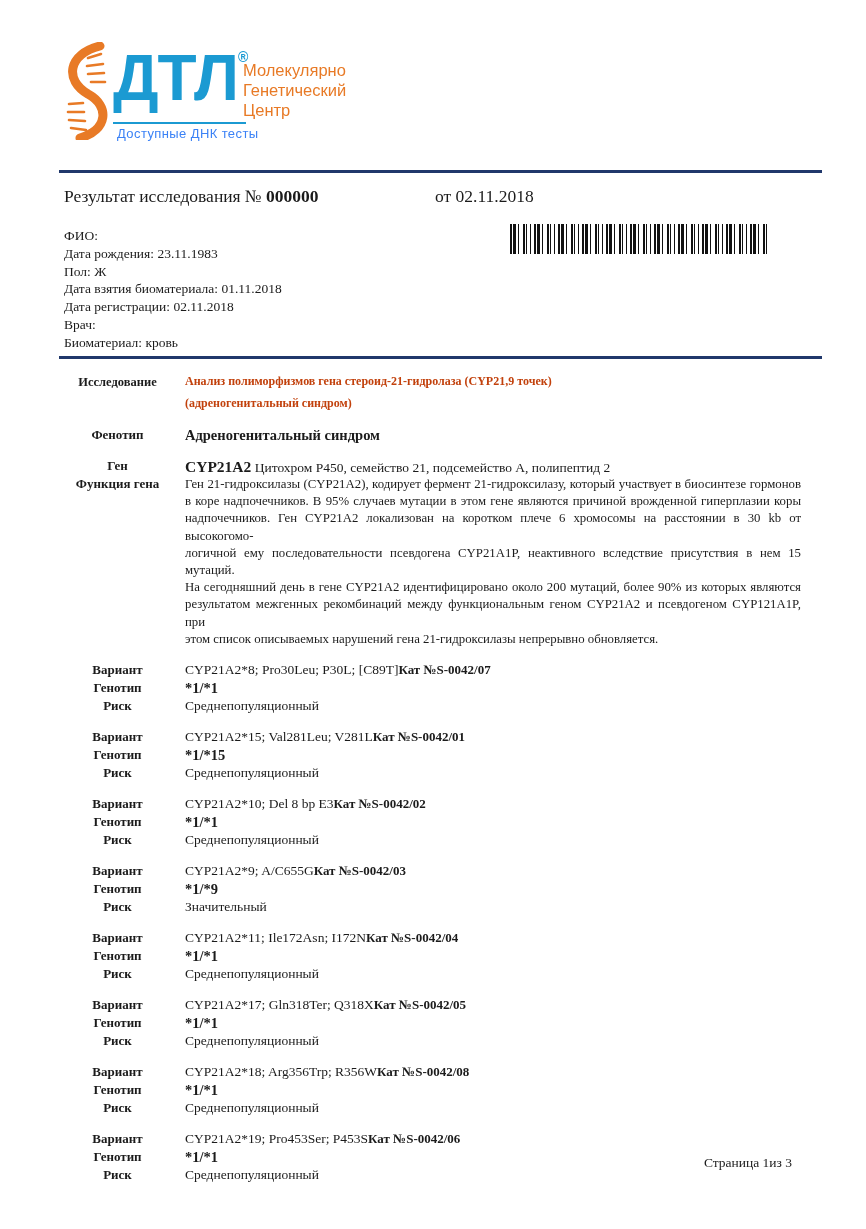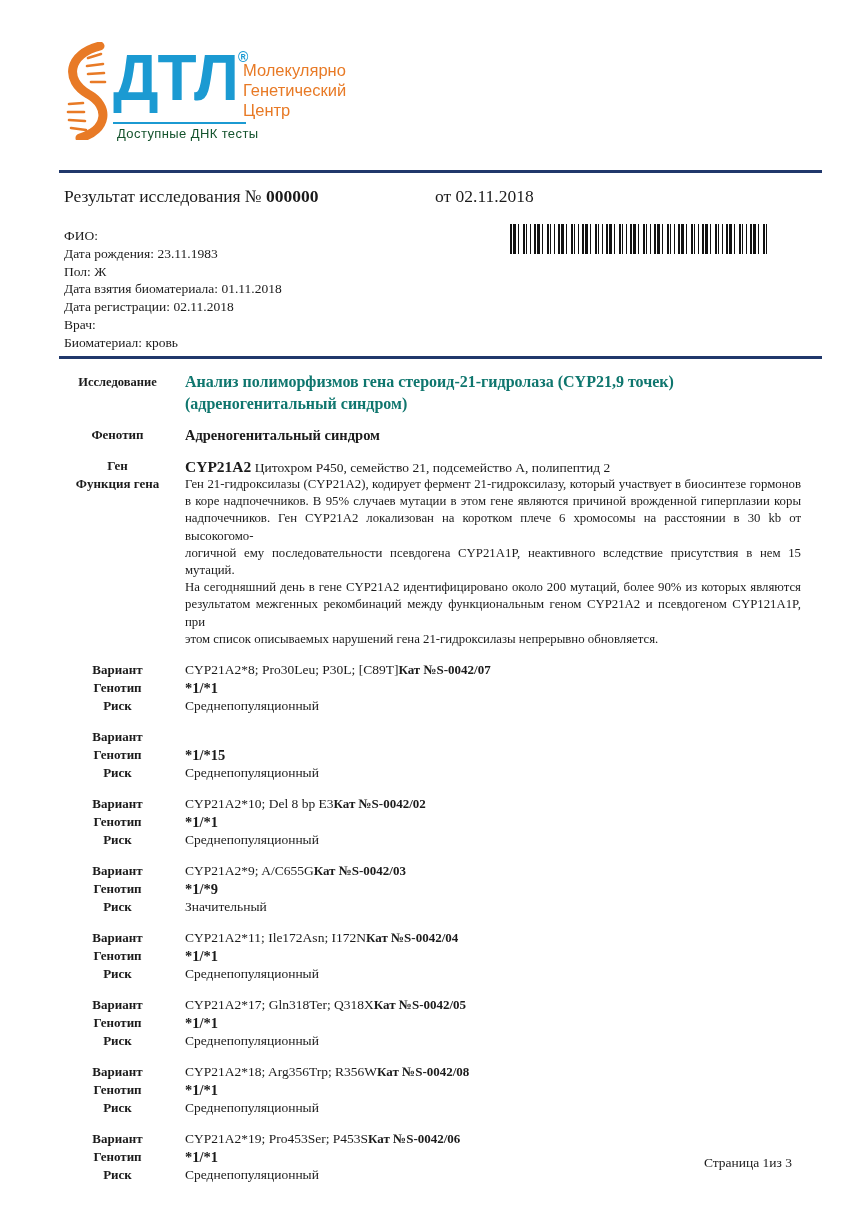--- a/index.html
+++ b/index.html
@@ -8,21 +8,21 @@
 
   
   .dna{position:absolute;left:60px;top:42px;}
   .brand{position:absolute;left:113px;top:46px;font-family:"Liberation Sans","DejaVu Sans",sans-serif;
          font-weight:bold;font-size:64px;line-height:1;color:#1b9ad2;letter-spacing:-1px;}
   .reg{font-size:14px;vertical-align:38px;letter-spacing:0;}
   .tag-right{position:absolute;left:243px;top:60px;font-family:"Liberation Sans","DejaVu Sans",sans-serif;
              font-size:16.5px;line-height:20px;color:#e87a26;}
   .tag-rule{position:absolute;left:113px;top:122px;width:133px;height:2px;background:#1b9ad2;}
   .tag-bottom{position:absolute;left:117px;top:126px;font-family:"Liberation Sans","DejaVu Sans",sans-serif;
-              font-size:13px;color:#14532d;letter-spacing:0.4px;}
+              font-size:13px;color:#3b82f6;letter-spacing:0.4px;}
 
   
   .rule{position:absolute;left:59px;width:763px;height:3px;background:#20386b;}
   .rule1{top:170px;}
   .rule2{top:356px;}
 
   
   .title-row{position:absolute;left:64px;top:186px;width:758px;font-size:17.5px;}
   .title-row b{font-weight:bold;margin-top:8px;}
   .date{position:absolute;left:371px;top:0;}
@@ -33,21 +33,21 @@
     background:repeating-linear-gradient(90deg,
       #111 0 2px,#fff 2px 3px,#111 3px 6px,#fff 6px 8px,#111 8px 9px,#fff 9px 13px,
       #111 13px 15px,#fff 15px 16px,#111 16px 17px,#fff 17px 20px,#111 20px 21px,#fff 21px 24px);}
 
   
   .content{position:absolute;left:59px;top:371px;width:749px;}
   .row{display:grid;grid-template-columns:117px 616px;column-gap:9px;}
   .lbl{text-align:center;font-weight:bold;font-size:13px;}
   .study{margin-bottom:13px;}
   .study .lbl{padding-top:4px;font-size:12.5px;}
-  .study-title{color:#0f766e;font-weight:bold;font-size:16px;line-height:21.5px;}
+  .study-title{color:#c2410c;font-weight:bold;font-size:12px;line-height:21.5px;}
   .pheno{margin-bottom:14px;}
   .pheno .val{font-weight:bold;font-size:14.5px;}
   .gene-name{font-weight:bold;font-size:15.5px;}
   .gene .val{font-size:13.5px;}
   .func .val{font-size:12.8px;line-height:17.2px;}
   .jline{text-align:justify;text-align-last:justify;}
   .vblock{margin-top:13px;font-size:13.5px;line-height:18px;}
   .vline{display:flex;justify-content:flex-start;}
   .cat{font-weight:bold;font-size:13px;white-space:nowrap;}
   .geno{font-weight:bold;font-size:14.5px;}
@@ -149,20 +149,24 @@
       </div>
       <div class="row">
         <div class="lbl">Риск</div>
         <div class="val">Среднепопуляционный</div>
       </div>
     </div>
 
     <div class="vblock">
       <div class="row">
         <div class="lbl">Вариант</div>
+        <div class="val vline">
+            <span>CYP21A2*15; Val281Leu; V281L</span>
+            <span class="cat">Кат №S-0042/01</span>
+          </div>
       </div>
       <div class="row">
         <div class="lbl">Генотип</div>
         <div class="val geno">*1/*15</div>
       </div>
       <div class="row">
         <div class="lbl">Риск</div>
         <div class="val">Среднепопуляционный</div>
       </div>
     </div>

